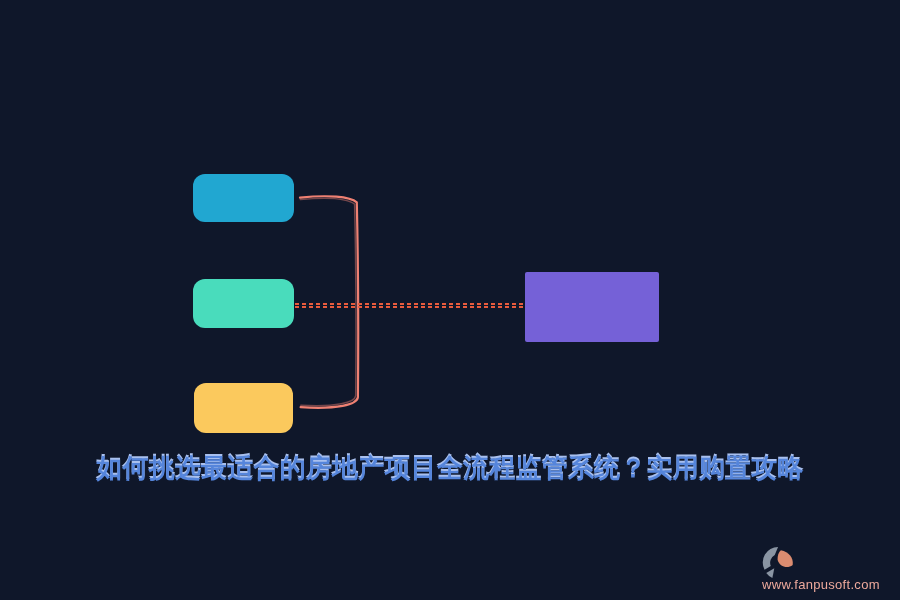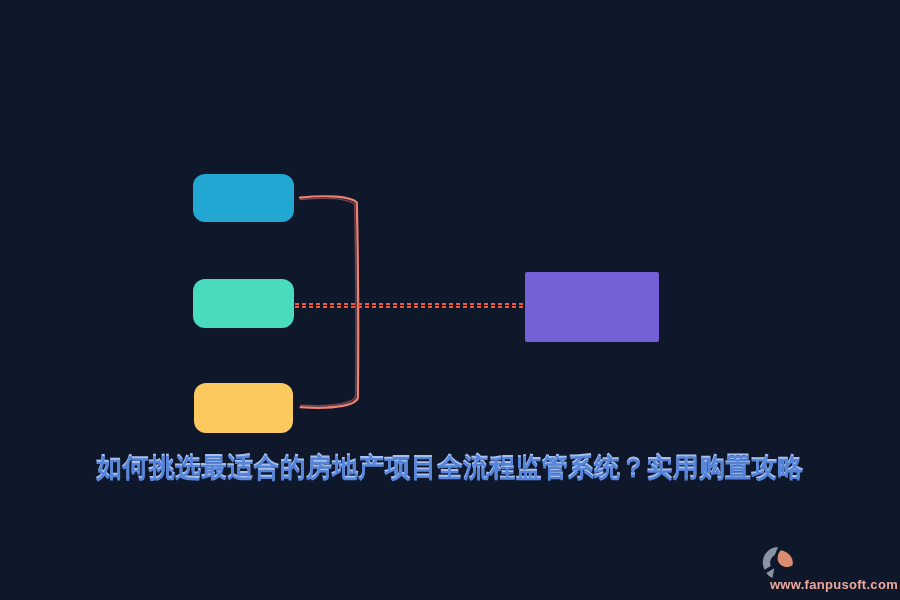--- a/index.html
+++ b/index.html
@@ -91,23 +91,23 @@
   }
   .brand-name {
     font-size: 24px;
     font-weight: 700;
     letter-spacing: 0.5px;
     white-space: nowrap;
   }
   .brand-url {
     margin-top: -3px;
     font-size: 13px;
-    font-weight: 700;
+    font-weight: 400;
     letter-spacing: 0.3px;
-    text-align: right;
+    text-align: left;
     white-space: nowrap;
   }
 </style>
 </head>
 <body>
 
 <div class="canvas">
 
   <svg class="connector-svg" viewBox="0 0 900 600" aria-hidden="true">
     <path class="bracket ghost" d="M300.4 199.6 C327 197.2 347.5 198.8 354.6 204.2 C355.9 260 356.3 336 355.7 395.6 C355.0 402.6 336 407.2 300.8 405.2" style="stroke: rgb(239, 129, 115);"></path>

